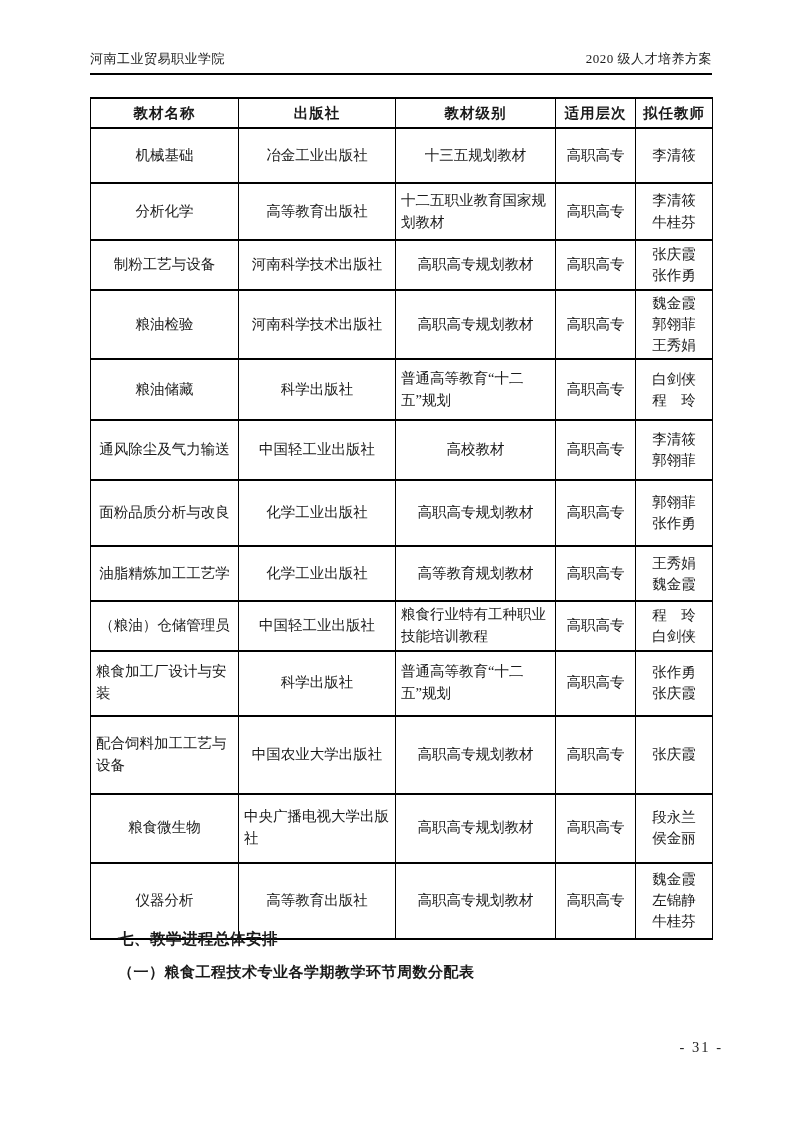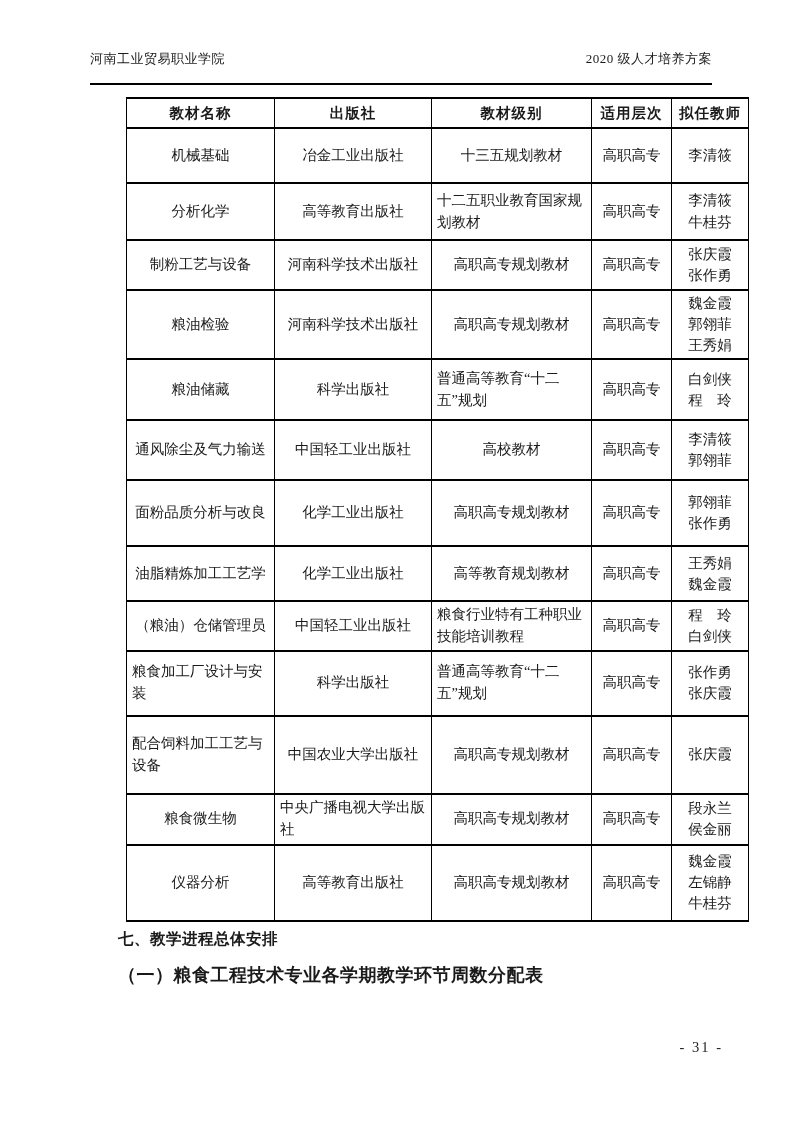--- a/index.html
+++ b/index.html
@@ -10,31 +10,30 @@
     background:#ffffff;
     color:#1a1a1a;
     font-family:"Liberation Serif","DejaVu Serif",serif;
     overflow:hidden;
   }
   .page-header {
     position:absolute;
     left:90px; top:50px; width:622px;
     display:flex; justify-content:space-between; align-items:flex-end;
     border-bottom:2px solid #000;
-    padding-bottom:15px;
+    padding-bottom:5px;
     font-size:13px;
     letter-spacing:0.5px;
   }
   .doc-table {
     position:absolute;
     left:90px; top:97px;
     width:622px;
     border-collapse:collapse;
     table-layout:fixed;
-    margin-left:36px;
   }
   .doc-table th, .doc-table td {
     border-left:1px solid #000;
     border-right:1px solid #000;
     border-top:2px solid #000;
     border-bottom:2px solid #000;
     font-size:14.5px;
     text-align:center;
     vertical-align:middle;
     padding:2px 5px;
@@ -42,21 +41,21 @@
   }
   .doc-table thead th { height:24px; font-weight:bold; letter-spacing:1px; }
   .cbox { display:inline-block; text-align:left; line-height:1.5; max-width:100%; }
   .teacher-line { line-height:1.45; white-space:nowrap; }
   .heading-main {
     position:absolute; left:118px; top:929px;
     font-size:15.5px; font-weight:bold; letter-spacing:0.5px;
   }
   .heading-sub {
     position:absolute; left:118px; top:963px;
-    font-size:18px; font-weight:bold; letter-spacing:0.5px;
+    font-size:15px; font-weight:bold; letter-spacing:0.5px;
   }
   .page-number {
     position:absolute; top:1039px; right:70px;
     font-size:14.5px; letter-spacing:2px;
     color:#222;
   }
 </style>
 </head>
 <body>
 
@@ -155,21 +154,21 @@
           <td><span class="cbox">高职高专</span></td>
           <td><span class="cbox"><div class="teacher-line">张作勇</div><div class="teacher-line">张庆霞</div></span></td>
         </tr>
         <tr style="height: 78px;">
           <td><span class="cbox">配合饲料加工工艺与设备</span></td>
           <td><span class="cbox">中国农业大学出版社</span></td>
           <td><span class="cbox">高职高专规划教材</span></td>
           <td><span class="cbox">高职高专</span></td>
           <td><span class="cbox"><div class="teacher-line">张庆霞</div></span></td>
         </tr>
-        <tr style="height: 51px; padding-left: 7px;">
+        <tr style="height: 69px; padding-left: 7px;">
           <td><span class="cbox">粮食微生物</span></td>
           <td><span class="cbox">中央广播电视大学出版社</span></td>
           <td><span class="cbox">高职高专规划教材</span></td>
           <td><span class="cbox">高职高专</span></td>
           <td><span class="cbox"><div class="teacher-line">段永兰</div><div class="teacher-line">侯金丽</div></span></td>
         </tr>
         <tr style="height: 76px;">
           <td><span class="cbox">仪器分析</span></td>
           <td><span class="cbox">高等教育出版社</span></td>
           <td><span class="cbox">高职高专规划教材</span></td>

